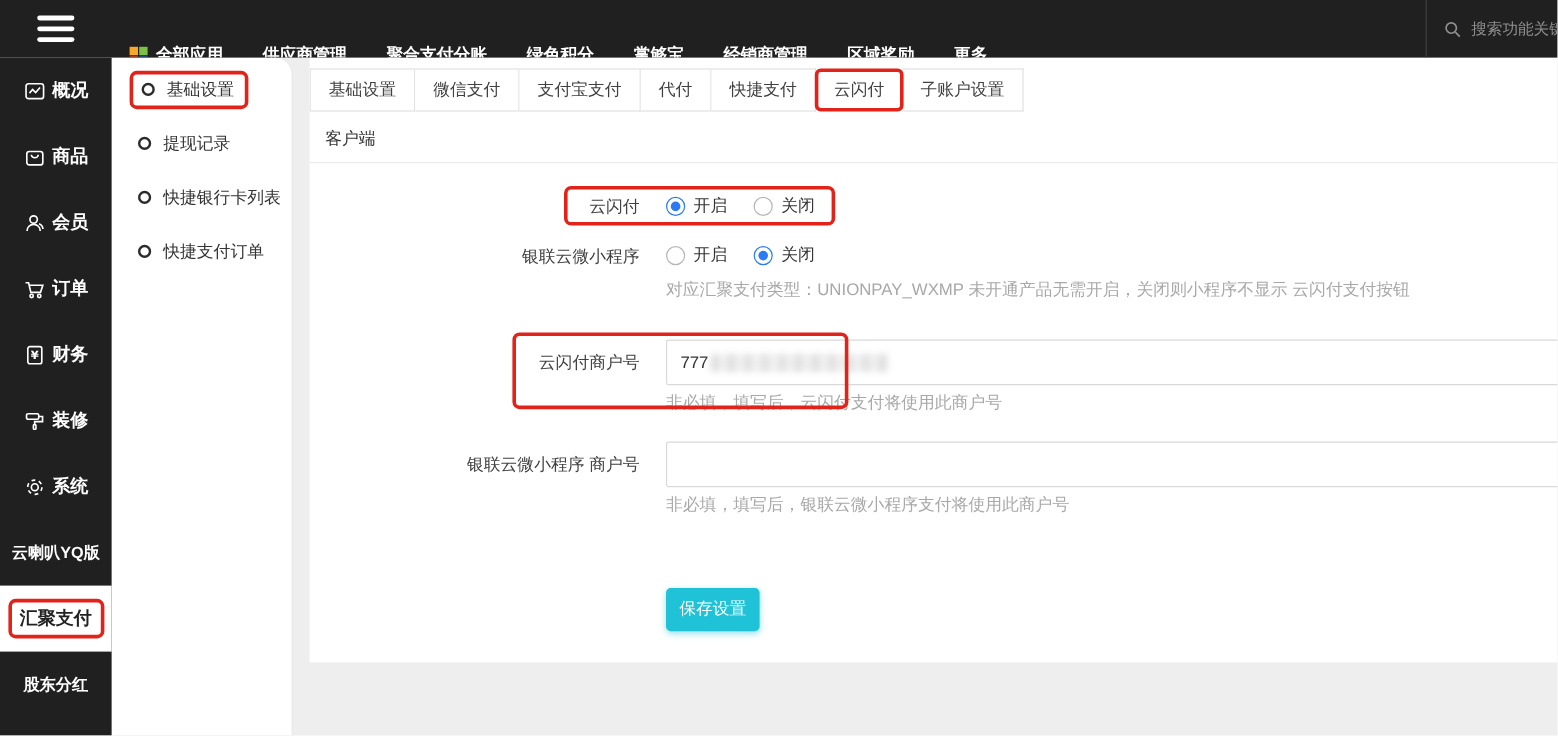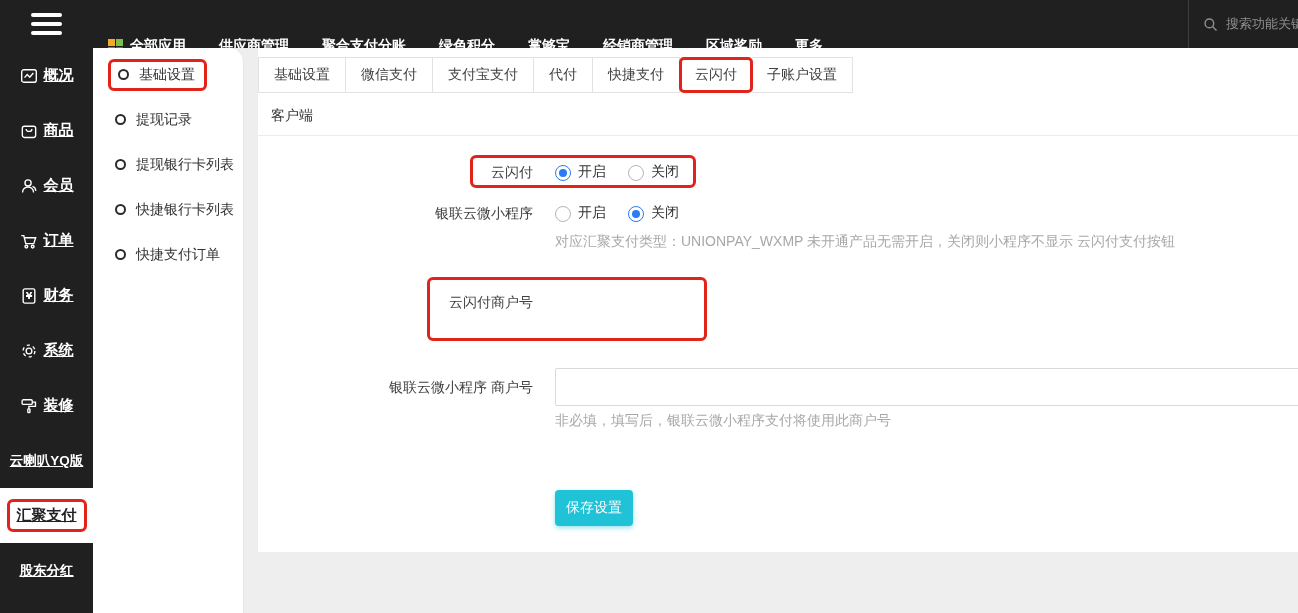--- a/index.html
+++ b/index.html
@@ -19,21 +19,21 @@
   .topnav-item { color:#fff; font-size:14px; font-weight:600; display:flex; align-items:center; gap:7px; cursor:pointer; }
   .grid-icon { width:15px; height:15px; display:grid; grid-template-columns:7px 7px; grid-template-rows:7px 7px; gap:1px; }
   .grid-icon b { display:block; }
   .grid-icon b:nth-child(1){background:#f7a825;}
   .grid-icon b:nth-child(2){background:#7cc143;}
   .grid-icon b:nth-child(3){background:#e8542b;}
   .grid-icon b:nth-child(4){background:#2d72d9; border-radius:0 0 3px 0;}
   .top-search { position:absolute; right:0; top:0; height:48px; display:flex; align-items:center; gap:8px; border-left:1px solid #3d3d3d; padding-left:14px; width:110px; color:#8f8f8f; font-size:13px; white-space:nowrap; overflow:hidden; cursor:text; }
   
   .sidebar { position:absolute; left:0; top:48px; width:93px; height:565px; background:#202020; z-index:4; }
-  .side-item { height:55px; display:flex; align-items:center; justify-content:center; gap:6px; color:#fff; font-size:15px; font-weight:600; cursor:pointer;text-decoration:underline; }
+  .side-item { height:55px; display:flex; align-items:center; justify-content:center; gap:6px; color:#fff; font-size:15px; font-weight:600; cursor:pointer; }
   .side-item svg { flex:0 0 auto; }
   .side-item.no-icon { font-size:13.5px; letter-spacing:0; }
   .side-item.active { background:#ffffff; color:#222; }
   .annotate-red { border:3px solid #e2231a; border-radius:6px; display:inline-flex; align-items:center; }
   .side-item.active .annotate-red { padding:4px 7px; font-size:15px;justify-content:flex-end; }
   
   .submenu { position:absolute; left:93px; top:48px; width:150px; height:565px; background:#fff; border-top-right-radius:14px; box-shadow:1px 0 0 #e8e8e8; z-index:3; padding-top:4px; }
   .sub-item { height:45px; display:flex; align-items:center; padding-left:22px; font-size:14px; color:#333; cursor:pointer; }
   .sub-item .inner { display:inline-flex; align-items:center; gap:10px; }
   .sub-item .annotate-red { padding:4px 9px 4px 7px; gap:10px; margin-left:-7px; }
@@ -43,21 +43,21 @@
   .tabs { display:inline-flex; margin-top:9px; }
   .tab { padding:8px 15px; font-size:14px; color:#404040; background:#fff; border:1px solid #e2e2e2; border-left:none; cursor:pointer; white-space:nowrap; }
   .tab:first-child { border-left:1px solid #e2e2e2; }
   .tab.active { border:3px solid #e2231a; border-radius:5px; padding:6px 13px; margin:0 -1px; position:relative; z-index:1; }
   .subnav { padding:14px 0 10px 13px; border-bottom:1px solid #ececec; font-size:14px; color:#333; }
   
   .frow { position:absolute; left:0; width:100%; }
   .flabel { position:absolute; left:0; top:0; width:287px; text-align:right; padding-right:12px; font-size:14px; color:#404040; }
   .ffield { margin-left:297px; }
   .radio-line { display:flex; align-items:center; height:28px; gap:22px; }
-  .radio-opt { display:inline-flex; align-items:flex-end; gap:7px; font-size:14px; color:#333; cursor:pointer; }
+  .radio-opt { display:inline-flex; align-items:center; gap:7px; font-size:14px; color:#333; cursor:pointer; }
   .radio { width:16px; height:16px; border-radius:50%; border:1px solid #b5b5b5; background:#fff; position:relative; flex:0 0 auto; }
   .radio.checked { border-color:#2b7bf3; }
   .radio.checked::after { content:""; position:absolute; left:3px; top:3px; width:8px; height:8px; border-radius:50%; background:#2b7bf3; }
   .help { font-size:14px; color:#a8a8a8; line-height:22px; margin-top:3px; }
   .fake-input, .text-input { width:815px; height:38px; border:1px solid #d9d9d9; border-radius:2px; background:#fff; font-size:14px; color:#333; padding:0 11px; display:flex; align-items:center; }
   .text-input { outline:none; font-family:"Liberation Sans","DejaVu Sans",sans-serif; }
   .redact { display:inline-block; width:148px; height:15px; margin-left:2px; border-radius:2px; background:repeating-linear-gradient(90deg,#c9c9c9 0 7px,#e6e6e6 7px 14px); filter:blur(2.5px); opacity:.55; }
   .save-btn { position:absolute; left:297px; top:442px; width:78px; height:36px; background:#1fc2d6; color:#fff; font-size:14px; border:none; border-radius:4px; cursor:pointer; box-shadow:0 2px 5px rgba(31,194,214,.45); font-family:inherit; }
   .anno-box { position:absolute; border:3px solid #e2231a; border-radius:6px; pointer-events:none; z-index:6; }
   .anno1 { left:212px; top:107px; width:226px; height:33px; }
@@ -149,32 +149,32 @@
   </div>
   <div class="side-item">
     <svg width="18" height="18" viewBox="0 0 17 17" fill="none" stroke="#fff" stroke-width="1.3">
       <rect x="3" y="1.8" width="11" height="13.4" rx="1.6"></rect>
         <text x="8.5" y="11.6" text-anchor="middle" font-size="9" fill="#fff" stroke="none" font-family="'DejaVu Sans',sans-serif">¥</text>
     </svg>
     <span>财务</span>
   </div>
   <div class="side-item">
     <svg width="18" height="18" viewBox="0 0 17 17" fill="none" stroke="#fff" stroke-width="1.3">
-      <circle cx="8.5" cy="8.5" r="2.7"></circle>
-        <circle cx="8.5" cy="8.5" r="5.6" stroke-dasharray="3 2.9"></circle>
-    </svg>
-    <span>系统</span>
-  </div>
-  <div class="side-item">
-    <svg width="18" height="18" viewBox="0 0 17 17" fill="none" stroke="#fff" stroke-width="1.3">
       <rect x="2" y="2.6" width="9.6" height="4.4" rx="1.2"></rect>
         <path d="M11.6 4.8 h3 v4 h-6.2 v2.4"></path>
         <rect x="7.4" y="11.2" width="2" height="3.6" rx="0.6"></rect>
     </svg>
     <span>装修</span>
+  </div>
+  <div class="side-item">
+    <svg width="18" height="18" viewBox="0 0 17 17" fill="none" stroke="#fff" stroke-width="1.3">
+      <circle cx="8.5" cy="8.5" r="2.7"></circle>
+        <circle cx="8.5" cy="8.5" r="5.6" stroke-dasharray="3 2.9"></circle>
+    </svg>
+    <span>系统</span>
   </div>
   <div class="side-item no-icon">
     <span>云喇叭YQ版</span>
   </div>
   <div class="side-item active no-icon">
     <span class="annotate-red">
       <span>汇聚支付</span>
     </span>
   </div>
   <div class="side-item no-icon">
@@ -186,26 +186,20 @@
   <div class="sub-item">
     <span class="annotate-red">
       <span class="bullet"></span>
       <span>基础设置</span>
     </span>
   </div>
   <div class="sub-item">
     <span class="inner">
         <span class="bullet"></span>
         <span>提现记录</span>
-      </span>
-  </div>
-  <div class="sub-item">
-    <span class="inner">
-        <span class="bullet"></span>
-        <span>提现银行卡列表</span>
       </span>
   </div>
   <div class="sub-item">
     <span class="inner">
         <span class="bullet"></span>
         <span>快捷银行卡列表</span>
       </span>
   </div>
   <div class="sub-item">
     <span class="inner">
@@ -257,20 +251,27 @@
           <span>关闭</span>
         </span>
       </div>
       <div class="help">对应汇聚支付类型：UNIONPAY_WXMP 未开通产品无需开启，关闭则小程序不显示 云闪付支付按钮</div>
     </div>
   </div>
 
   
   <div class="frow" style="top:235px;">
     <span class="flabel" style="line-height:38px;">云闪付商户号</span>
+    <div class="ffield">
+      <div class="fake-input">
+        <span>777</span>
+        <span class="redact"></span>
+      </div>
+      <div class="help">非必填，填写后，云闪付支付将使用此商户号</div>
+    </div>
   </div>
 
   
   <div class="frow" style="top:320px;">
     <span class="flabel" style="line-height:38px;">银联云微小程序 商户号</span>
     <div class="ffield">
       <input class="text-input" type="text" value="" style="">
       <div class="help">非必填，填写后，银联云微小程序支付将使用此商户号</div>
     </div>
   </div>

